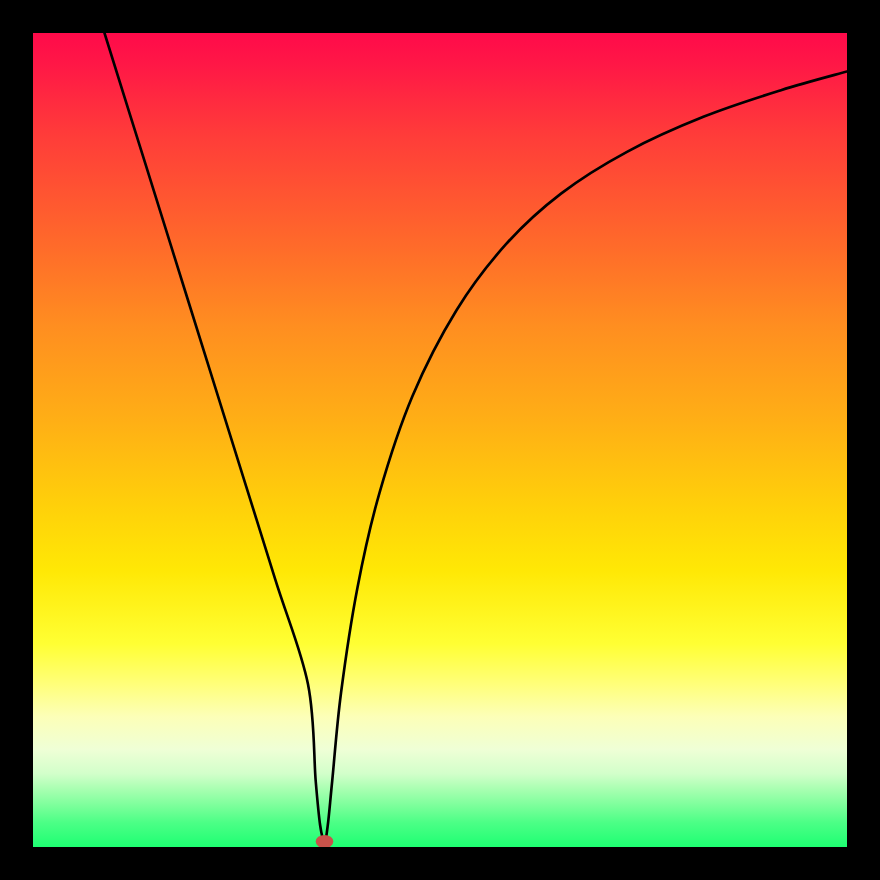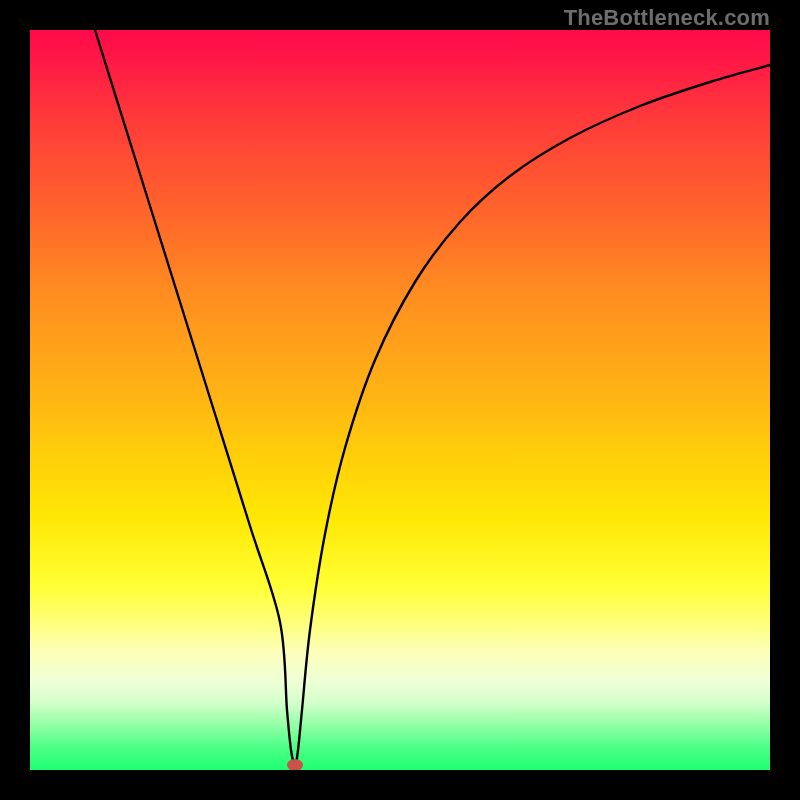--- a/index.html
+++ b/index.html
@@ -66,21 +66,20 @@
     font-size: 22px;
     font-weight: 600;
     color: #6d6d6d;
     letter-spacing: 0.2px;
   }
 </style>
 </head>
 <body>
 
 <div class="frame">
-  <div class="watermark">TheBottleneck.com</div>
   <div class="plot-area">
     <div class="gradient-bg"></div>
     <svg class="curve-svg" viewBox="0 0 740 740" preserveAspectRatio="none">
       <path id="curve-path" fill="none" stroke="#000" stroke-width="2.4" stroke-linecap="round" stroke-linejoin="round" d="M 65 0 C 70.83333333333333 18.666666666666668, 87.5 72, 100 112 C 112.5 152, 126.66666666666667 197.33333333333334, 140 240 C 153.33333333333334 282.6666666666667, 166.66666666666666 325.3333333333333, 180 368 C 193.33333333333334 410.6666666666667, 208.33333333333334 458.6666666666667, 220 496 C 231.66666666666666 533.3333333333334, 243.83333333333334 561.3333333333334, 250 592 C 256.1666666666667 622.6666666666666, 255.16666666666666 658.6666666666666, 257 680 C 258.8333333333333 701.3333333333334, 259.6666666666667 710.8333333333334, 261 720 C 262.3333333333333 729.1666666666666, 263.8333333333333 735, 265 735 C 266.1666666666667 735, 266.8333333333333 729.1666666666666, 268 720 C 269.1666666666667 710.8333333333334, 270 700, 272 680 C 274 660, 276.1666666666667 629.3333333333334, 280 600 C 283.8333333333333 570.6666666666666, 289.1666666666667 534.3333333333334, 295 504 C 300.8333333333333 473.6666666666667, 306.6666666666667 447, 315 418 C 323.3333333333333 389, 333.3333333333333 357.6666666666667, 345 330 C 356.6666666666667 302.3333333333333, 370.8333333333333 275, 385 252 C 399.1666666666667 229, 414.1666666666667 209.66666666666666, 430 192 C 445.8333333333333 174.33333333333334, 461.6666666666667 160, 480 146 C 498.3333333333333 132, 518.3333333333334 119.66666666666667, 540 108 C 561.6666666666666 96.33333333333333, 586.6666666666666 85.33333333333333, 610 76 C 633.3333333333334 66.66666666666667, 658.3333333333334 58.833333333333336, 680 52 C 701.6666666666666 45.166666666666664, 730 37.833333333333336, 740 35"></path>
       <ellipse id="min-marker" fill="#c9524a" stroke="none" cx="265" cy="735" rx="8" ry="6"></ellipse>
     </svg>
   </div>
 </div>
 
 </body></html>

